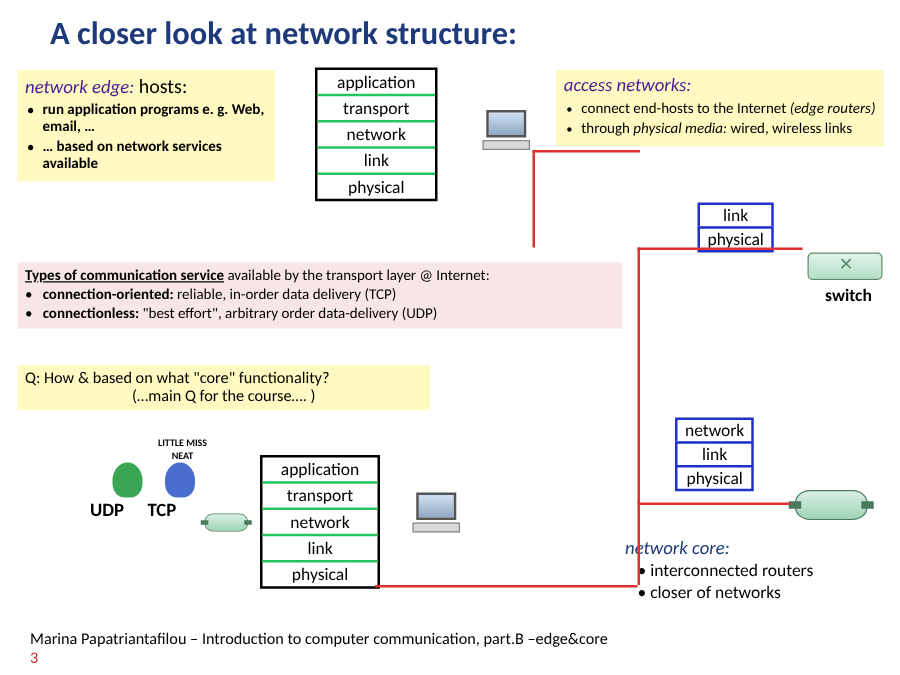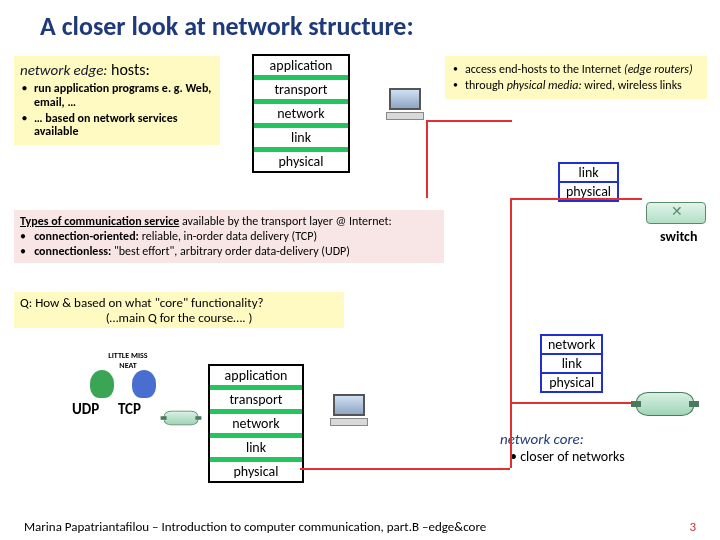--- a/index.html
+++ b/index.html
@@ -2,40 +2,40 @@
 <html><head>
 <meta charset="utf-8">
 <style>
   * { box-sizing: border-box; margin: 0; padding: 0; }
   html, body { width: 720px; height: 540px; font-family: Calibri, Arial, sans-serif; background: #fff; color: #000; }
   .slide { position: relative; width: 720px; height: 540px; }
   .title { font-size: 26px; font-weight: bold; color: #1f3a7a; padding: 10px 0 2px 40px; }
 
   .box { position: absolute; }
   .yellow { background: #fff9c2; }
-  .hdr-italic { font-style: italic; color: #0f172a; font-size: 15px; }
+  .hdr-italic { font-style: italic; color: #4c1d95; font-size: 15px; }
   ul.b { list-style: none; padding: 0; margin: 3px 0 0 0; }
   ul.b li { font-size: 12px; position: relative; padding-left: 14px; margin: 2px 0; line-height: 1.15; }
   ul.b li::before { content: "•"; position: absolute; left: 2px; top: 0; font-size: 10px; }
   .bold { font-weight: bold; }
 
   .stack { position: absolute; border: 2px solid #000; background: #fff; text-align: center; }
-  .stack .row { border-bottom: 5px solid #22c55e; font-size: 14px; padding: 1px 0; }
+  .stack .row { border-bottom: 2px solid #22c55e; font-size: 14px; padding: 1px 0; }
   .stack .row:last-child { border-bottom: none; }
 
   .mini-stack { position: absolute; text-align: center; }
   .mini-stack .row { font-size: 14px; border: 2px solid #000; margin-bottom: -2px; background: #fff; padding: 0 6px; }
   .mini-stack .row.blue { border-color: #2030cc; }
 
   .types-box { position: absolute; background: #f8e6e6; font-size: 12px; padding: 4px 6px; line-height: 1.25; }
   .types-box .t { font-weight: bold; text-decoration: underline; }
 
   .q-box { position: absolute; font-size: 13px; font-weight: normal; }
 
-  .footer { position: absolute; bottom: 6px; left: 24px; right: 24px; font-size: 13px; display: flex; justify-content: space-between; }
+  .footer { position: absolute; bottom: 6px; left: 24px; right: 24px; font-size: 13px; display: flex; justify-content: flex-end; flex-direction: column; }
 
   .core-label { position: absolute; font-style: italic; color: #1f3a7a; font-size: 15px; }
   .core-list { position: absolute; font-size: 14px; }
   .core-list div::before { content: "• "; }
 
   .switch-label { position: absolute; font-size: 14px; font-weight: bold; }
 
   
   .pc { position: absolute; width: 42px; height: 38px; }
   .pc .mon { width: 32px; height: 22px; border: 2px solid #555; background: linear-gradient(#cfe0f2,#8fa6c2); margin: 0 auto; }
@@ -82,49 +82,50 @@
   <div class="row">link</div>
   <div class="row">physical</div>
 </div>
 
 <div class="pc" style="left:384px; top:88px;">
       <div class="mon"></div>
       <div class="base"></div>
     </div>
 
 <div class="box yellow" style="left:445px; top:56px; width:262px; padding:4px 6px;">
+  <div class="hdr-italic">access networks:</div>
   <ul class="b">
-    <li><span>access end-hosts to the Internet </span><span style="font-style:italic">(edge routers)</span></li>
+    <li><span>connect end-hosts to the Internet </span><span style="font-style:italic">(edge routers)</span></li>
     <li><span>through </span><span style="font-style:italic">physical media: </span><span>wired, wireless links</span></li>
   </ul>
 </div>
 
 <div class="mini-stack" style="left:558px; top:162px;">
   <div class="row blue">link</div>
   <div class="row blue">physical</div>
 </div>
 <div class="switch-dev" style="left:646px; top:202px;"></div>
 <div class="switch-label" style="left:660px; top:228px;">switch</div>
 
-<div class="types-box" style="left:14px; top:210px; width:430px;">
+<div class="types-box" style="left:14px; top:210px; width:484px;">
   <div><span class="t">Types of communication service</span><span> available by the transport layer @ Internet:</span></div>
   <div>• &nbsp;&nbsp;<span class="bold">connection-oriented:</span><span> reliable, in-order data delivery (TCP)</span></div>
   <div>• &nbsp;&nbsp;<span class="bold">connectionless:</span><span> "best effort", arbitrary order data-delivery (UDP)</span></div>
 </div>
 
 <div class="q-box yellow" style="left:14px; top:292px; width:330px; padding:3px 6px;">
   <div>Q: How &amp; based on what "core" functionality?</div>
   <div style="text-align:center">(…main Q for the course…. )</div>
 </div>
 
 <div class="char green" style="left:90px; top:370px;"></div>
 <div class="lbl" style="left:72px; top:400px;">UDP</div>
 <div class="char blue" style="left:132px; top:370px;"></div>
 <div class="lbl" style="left:118px; top:400px;text-align:center;">TCP</div>
-<div class="char-label" style="left:108px; top:350px;">LITTLE MISS NEAT</div>
+<div class="char-label" style="left:126px; top:350px;">LITTLE MISS NEAT</div>
 <div class="router" style="left:152px; top:406px; transform:scale(0.6);"></div>
 
 <div class="stack" style="left:208px; top:364px; width:96px;">
   <div class="row">application</div>
   <div class="row">transport</div>
   <div class="row">network</div>
   <div class="row">link</div>
   <div class="row">physical</div>
 </div>
 <div class="pc" style="left:328px; top:394px;">
@@ -134,20 +135,21 @@
 
 <div class="mini-stack" style="left:540px; top:334px;">
   <div class="row blue">network</div>
   <div class="row blue">link</div>
   <div class="row blue">physical</div>
 </div>
 <div class="router" style="left:636px; top:392px;"></div>
 
 <div class="core-label" style="left:500px; top:430px;">network core:</div>
 <div class="core-list" style="left:510px; top:448px;">
+  <div>interconnected routers</div>
   <div>closer of networks</div>
 </div>
 
 <div class="line hline" style="left:300px; top:468px; width:210px;"></div>
 <div class="line vline" style="left:510px; top:198px; height:270px;"></div>
 <div class="line hline" style="left:426px; top:120px; width:86px;"></div>
 <div class="line vline" style="left:426px; top:120px; height:78px;"></div>
 <div class="line hline" style="left:510px; top:198px; width:132px;"></div>
 <div class="line hline" style="left:510px; top:402px; width:122px;"></div>
 

